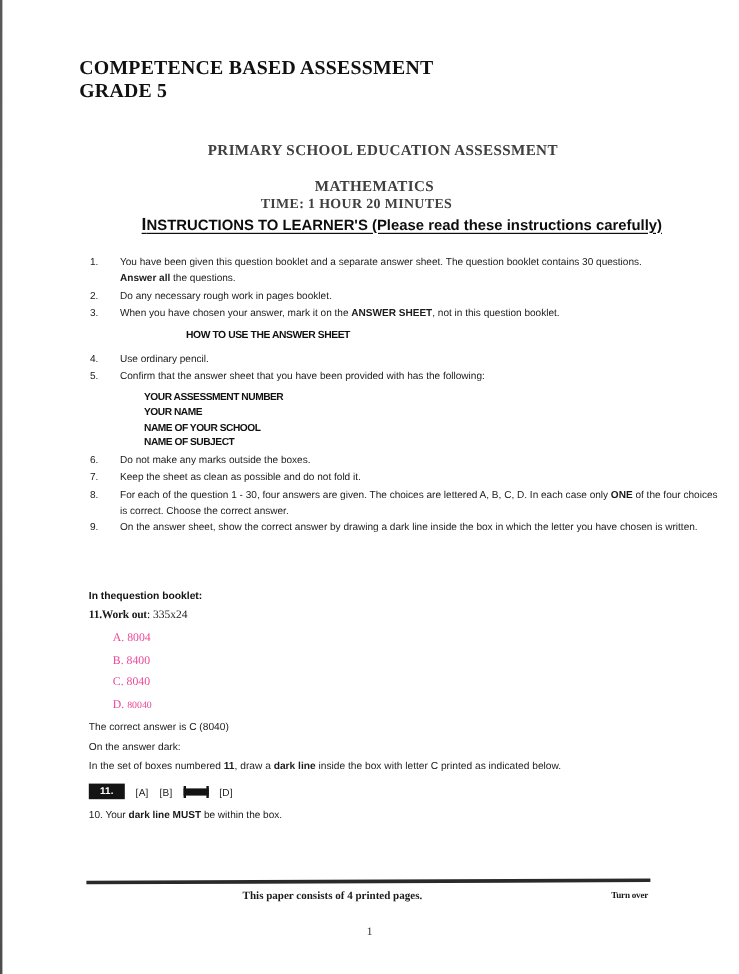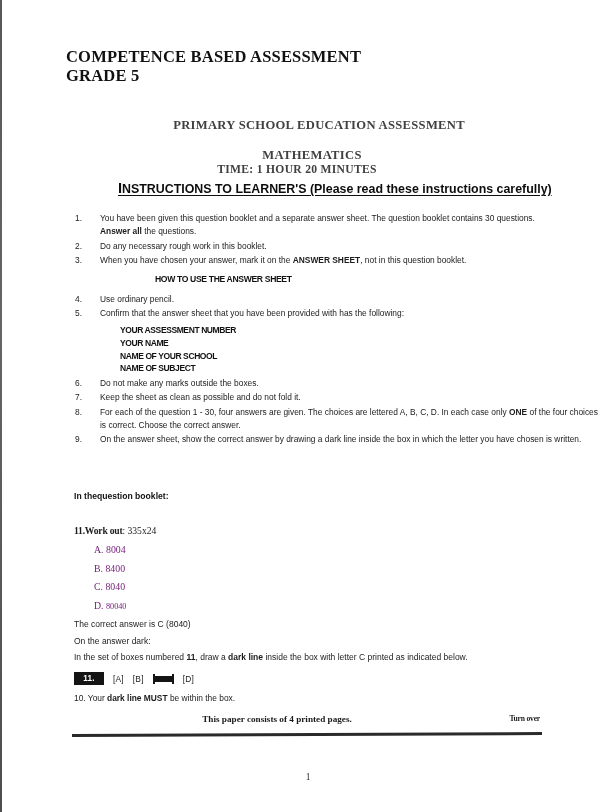--- a/index.html
+++ b/index.html
@@ -161,28 +161,28 @@
     font-weight: bold;
     font-size: 8.6px;
     line-height: 14px;
     color: #111;
   }
   .ex-q {
     font-family: "Liberation Serif", serif;
     font-size: 9.6px;
     line-height: 15px;
     color: #1b1b1b;
-    margin-top: 20px;
+    margin-top: 2px;
   }
   .ex-q b { font-weight: bold; letter-spacing: -0.2px; }
 
   .ex-options {
     margin: 3px 0 0 20px;
     font-family: "Liberation Serif", serif;
-    color: #701a75;
+    color: #ec4899;
   }
   .ex-opt {
     font-size: 9.8px;
     line-height: 18.6px;
   }
   .ex-opt .val { font-size: 9.8px; }
   .ex-opt.small .val { font-size: 8.2px; }
 
   .ex-note {
     font-size: 8.5px;
@@ -261,20 +261,21 @@
     position: relative;
     height: 14px;
     font-family: "Liberation Serif", serif;
     font-weight: bold;
     color: #1b1b1b;
   }
   .footer-center {
     text-align: center;
     font-size: 9.2px;
     padding-right: 60px;
+    margin-top: 27px;
   }
   .footer-right {
     position: absolute;
     right: 0;
     top: 0;
     font-size: 7.6px;
     letter-spacing: -0.2px;
   }
   .footer-rule {
     position: absolute;
@@ -316,21 +317,21 @@
     <div class="li">
       <span class="num">1.</span>
       <span class="body">
         <span>You have been given this question booklet and a separate answer sheet. The question booklet contains 30 questions.</span><br>
         <b>Answer all</b><span> the questions.</span>
       </span>
     </div>
 
     <div class="li">
       <span class="num">2.</span>
-      <span class="body">Do any necessary rough work in this booklet.</span>
+      <span class="body">Do any necessary rough work in pages booklet.</span>
     </div>
 
     <div class="li">
       <span class="num">3.</span>
       <span class="body"><span>When you have chosen your answer, mark it on the </span><b>ANSWER SHEET</b><span>, not in this question booklet.</span></span>
     </div>
 
     <div class="howto">HOW TO USE THE ANSWER SHEET</div>
 
     <div class="spacer-sm"></div>

